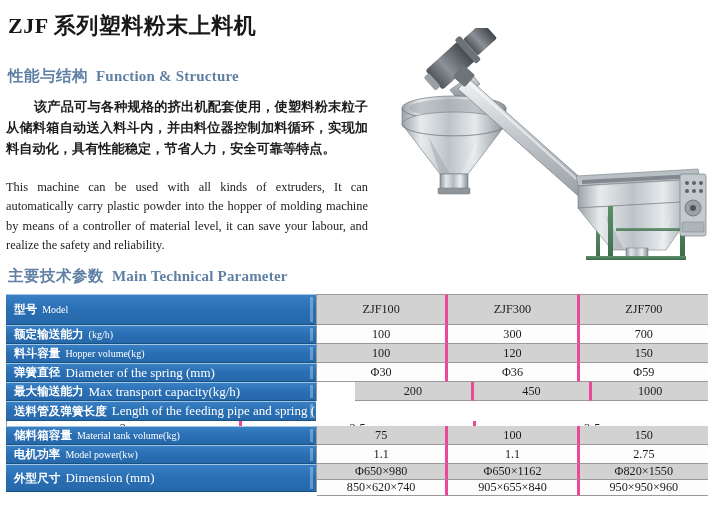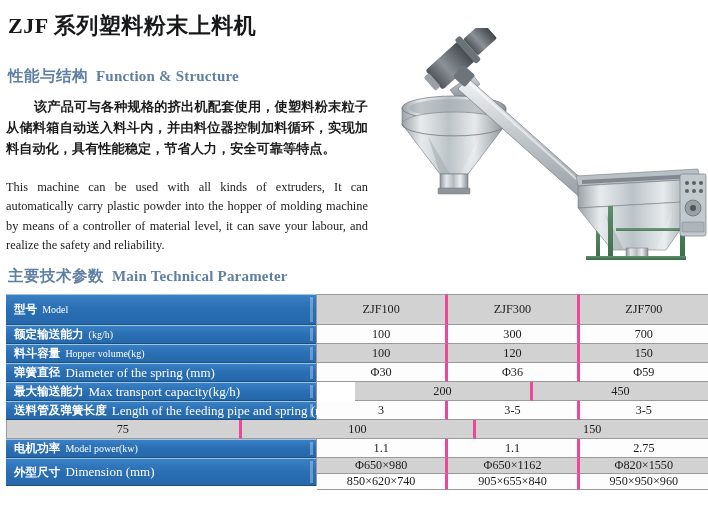--- a/index.html
+++ b/index.html
@@ -336,37 +336,42 @@
     </div>
     <div class="spec-row row-h-1" style="height: 19px;">
       <div class="label-cell">
         <span class="label-cn">最大输送能力</span>
         <span class="label-en tiny">Max transport capacity(kg/h)</span>
       </div>
       <div class="values-wrap">
         <div class="values-row shade-gray" style="height: 19px; padding-left: 38px;">
           <div class="value-cell">200</div>
           <div class="value-cell">450</div>
-        </div>
-      </div>
-    </div>
-    <div class="spec-row row-h-1" style="height: 19px;">
+          <div class="value-cell">1000</div>
+        </div>
+      </div>
+    </div>
+    <div class="spec-row row-h-1" style="height: 25px; flex-direction: column;">
       <div class="label-cell">
         <span class="label-cn">送料管及弹簧长度</span>
         <span class="label-en tiny">Length of the feeding pipe and spring (m)</span>
       </div>
       <div class="values-wrap">
         <div class="values-row shade-white" style="height: 19px;">
           <div class="value-cell">3</div>
           <div class="value-cell">3-5</div>
           <div class="value-cell">3-5</div>
         </div>
       </div>
     </div>
     <div class="spec-row row-h-1" style="height: 19px;">
+      <div class="label-cell">
+        <span class="label-cn">储料箱容量</span>
+        <span class="label-en">Material tank volume(kg)</span>
+      </div>
       <div class="values-wrap">
         <div class="values-row shade-gray" style="height: 19px;">
           <div class="value-cell">75</div>
           <div class="value-cell">100</div>
           <div class="value-cell">150</div>
         </div>
       </div>
     </div>
     <div class="spec-row row-h-1" style="height: 19px;">
       <div class="label-cell">

